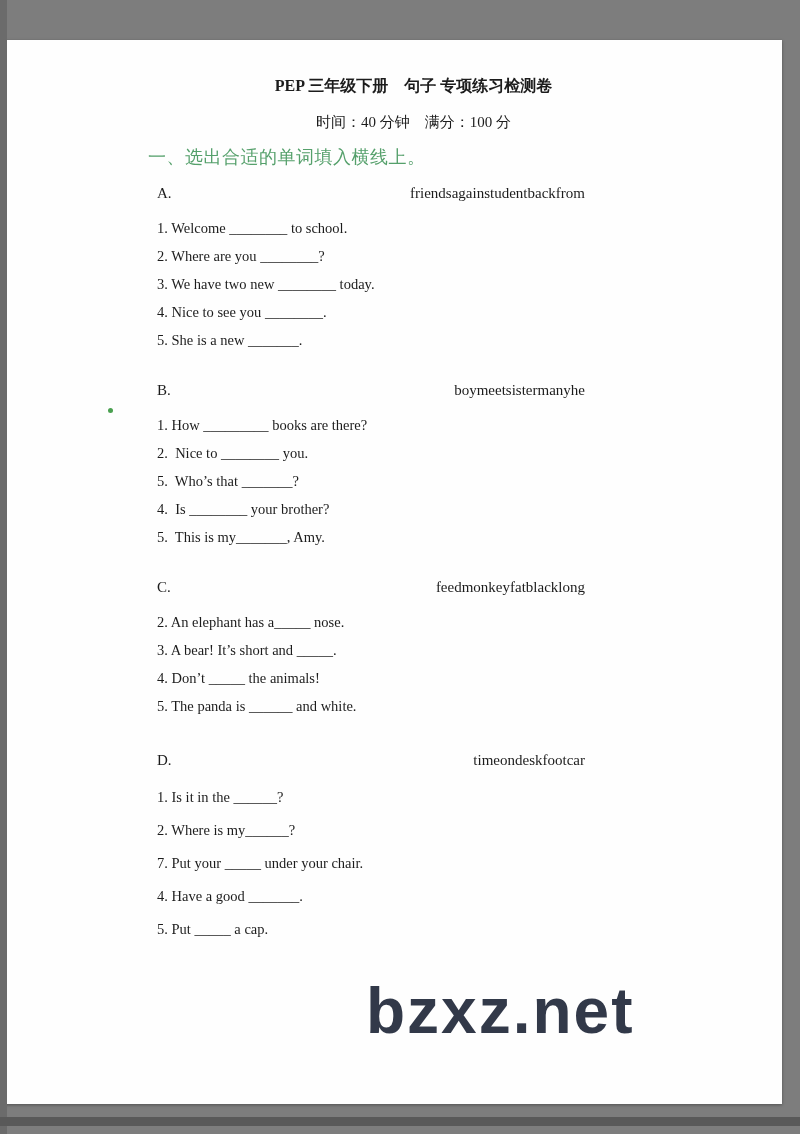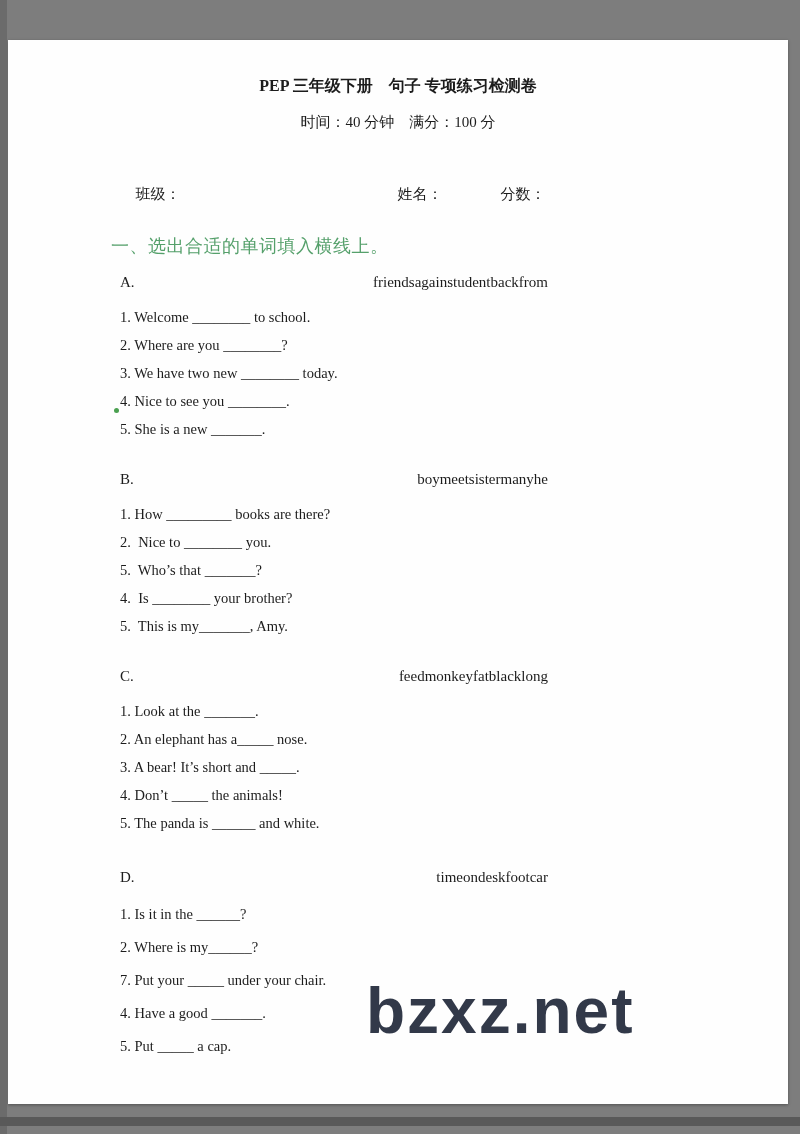--- a/index.html
+++ b/index.html
@@ -14,23 +14,24 @@
   .canvas { position: absolute; inset: 0; }
   .edge-left {
     position: absolute; left: 0; top: 0; width: 7px; height: 100%;
     background: #6b6b6b; z-index: 3;
   }
   .edge-bottom {
     position: absolute; left: 0; top: 1117px; width: 100%; height: 9px;
     background: #595959; z-index: 3;
   }
   .page {
-    position: absolute; left: 8px; top: 40px; width: 780px; height: 1064px;
+    position: absolute; left: 2px; top: 40px; width: 780px; height: 1064px;
     background: #fefefe; z-index: 1;
     box-shadow: 0 1px 3px rgba(0,0,0,0.35);
+    padding-left: 43px;
   }
   .doc-title {
     margin-top: 36px; text-align: center;
     font-size: 16px; font-weight: bold; white-space: pre;
   }
   .doc-meta {
     margin-top: 16px; text-align: center;
     font-size: 15px; font-weight: normal; white-space: pre;
   }
   .info-line {
@@ -70,23 +71,20 @@
 
 <div class="canvas">
   <div class="edge-left"></div>
   <div class="edge-bottom"></div>
 
   <div class="page">
 
     <div class="doc-title">PEP 三年级下册　句子 专项练习检测卷</div>
     <div class="doc-meta">时间：40 分钟　满分：100 分</div>
 
-    <div class="info-line">
-      <span class="info-class">班级：</span><span class="info-name">姓名：</span><span class="info-score">分数：</span>
-    </div>
 
     <div class="section-heading" style="color: rgb(85, 160, 107);">一、选出合适的单词填入横线上。</div>
 
     <div class="group group-a">
       <div class="bank">
         <span class="g-label">A.</span>
         <span class="words">
           <span class="word">friends</span>
           <span class="word">again</span>
           <span class="word">student</span>
@@ -125,21 +123,20 @@
       <div class="bank">
         <span class="g-label">C.</span>
         <span class="words">
           <span class="word">feed</span>
           <span class="word">monkey</span>
           <span class="word">fat</span>
           <span class="word">black</span>
           <span class="word">long</span>
         </span>
       </div>
-      <div class="item">1. Look at the _______.</div>
       <div class="item">2. An elephant has a_____ nose.</div>
       <div class="item">3. A bear! It’s short and _____.</div>
       <div class="item">4. Don’t _____ the animals!</div>
       <div class="item">5. The panda is ______ and white.</div>
     </div>
 
     <div class="group group-d">
       <div class="bank">
         <span class="g-label">D.</span>
         <span class="words">

